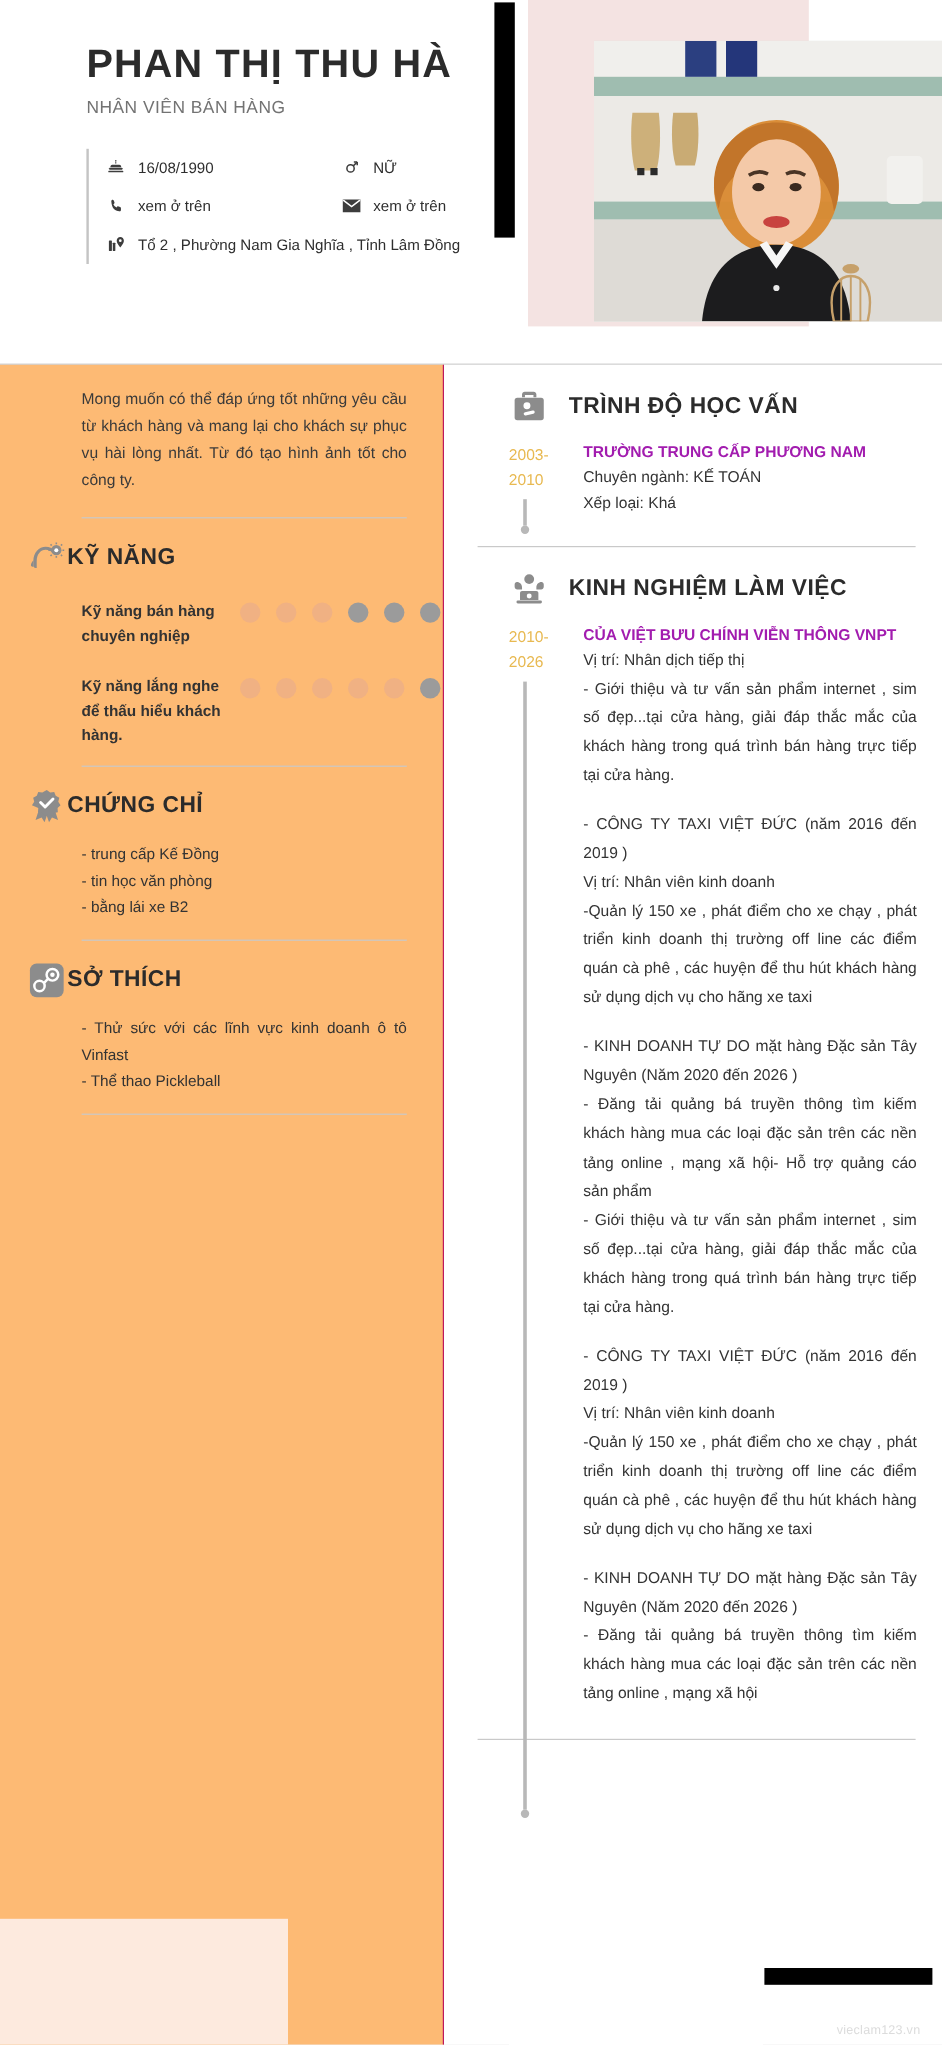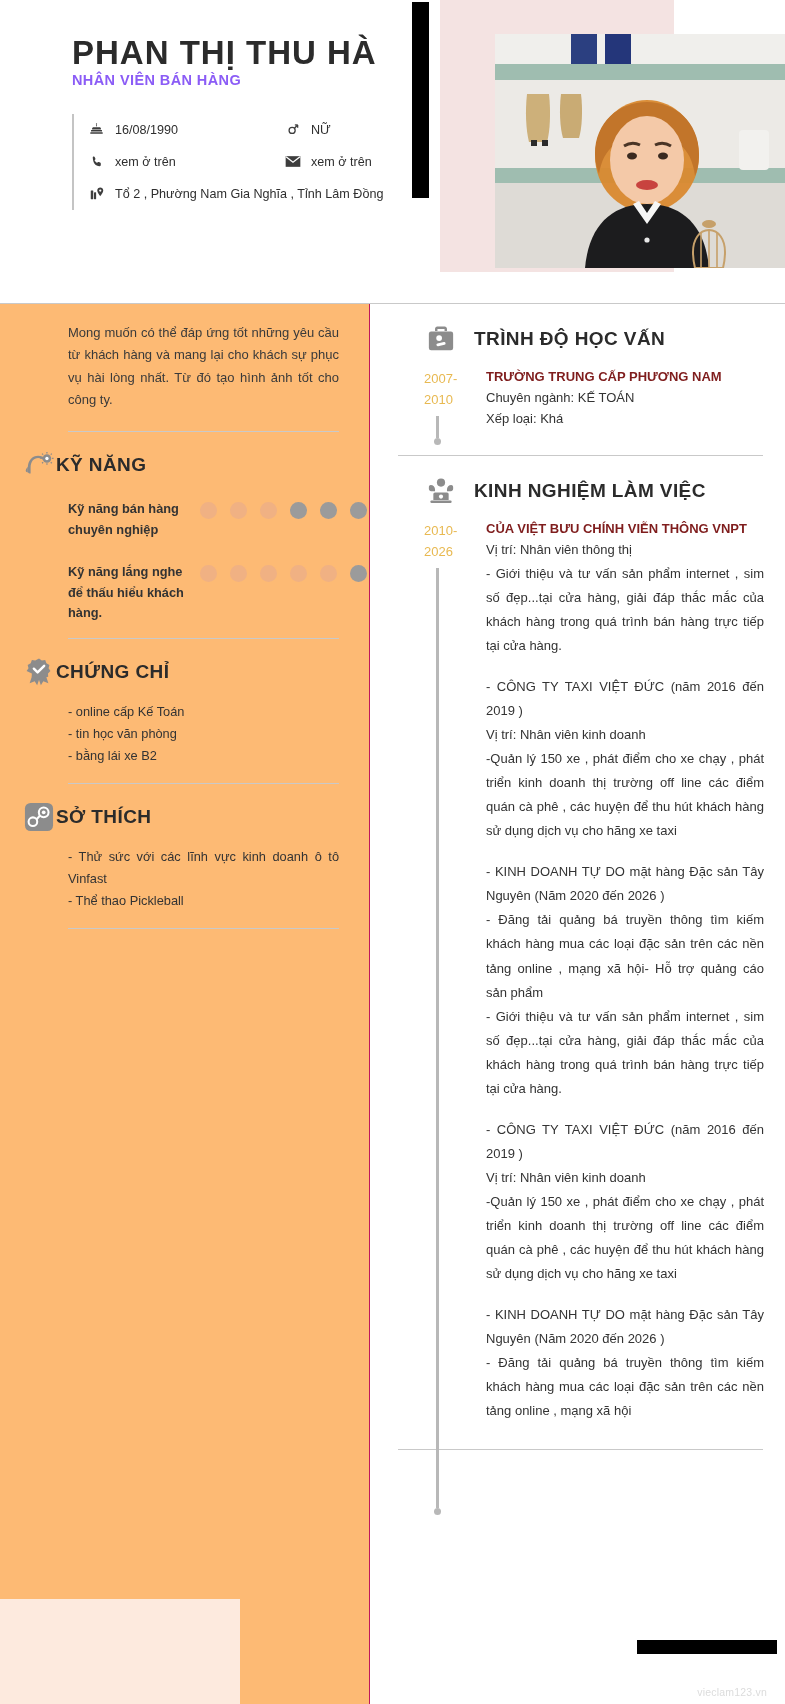--- a/index.html
+++ b/index.html
@@ -30,25 +30,25 @@
     padding: 34px 0 0 72px;
   }
   .name {
     font-size: 33px;
     font-weight: 700;
     letter-spacing: 1.0px;
     color: #2b2b2b;
     line-height: 1.15;
   }
   .job-title {
-    margin-top: 0;
+    margin-top: 10px;
     font-size: 14.5px;
-    font-weight: 700;
+    font-weight: 400;
     letter-spacing: 0.4px;
-    color: #8b5cf6;
+    color: #737373;
   }
   .contact-block {
     margin-top: 26px;
     padding-left: 14px;
     border-left: 2px solid #c4c4c4;
   }
   .c-row {
     display: flex;
     align-items: center;
     height: 32px;
@@ -214,21 +214,21 @@
     position: absolute;
     left: -2px; bottom: -7px;
     width: 7px; height: 7px;
     border-radius: 50%;
     background: #b8b8b8;
   }
   .entry-body { flex: 1; padding-right: 4px; }
   .e-org {
     font-size: 13px;
     font-weight: 700;
-    color: #7f1d1d;
+    color: #a21caf;
     line-height: 1.45;
   }
   .e-line {
     font-size: 13px;
     color: #333;
     line-height: 1.62;
   }
   .e-para {
     font-size: 13px;
     color: #333;
@@ -429,21 +429,21 @@
           <span class="sec-ico">
             <svg width="30" height="30" viewBox="0 0 32 32" fill="currentColor">
               <path d="M9 19l-3 9 5.4-2.2L14 30l3.2-9z"></path>
               <path d="M23 19l3 9-5.4-2.2L18 30l-3.2-9z"></path>
               <path d="M16 1.5l3 2.1 3.6-.4 1.3 3.4 3.2 1.8-.9 3.5 2 3.1-2.6 2.5.2 3.6-3.6.7-2.1 3-3.1-1.5-3.1 1.5-2.1-3-3.6-.7.2-3.6L2.8 15l2-3.1L3.9 8.4l3.2-1.8 1.3-3.4L12 3.6z"></path>
               <path d="M10.5 12.5l4 4 7-7" stroke="#ffffff" stroke-width="2.6" fill="none" stroke-linecap="round" stroke-linejoin="round"></path>
             </svg>
           </span>
           <span class="sec-title">CHỨNG CHỈ</span>
         </div>
-        <div class="plain-list" style="white-space:pre-line">- online cấp Kế Toán
+        <div class="plain-list" style="white-space:pre-line">- trung cấp Kế Đồng
 - tin học văn phòng
 - bằng lái xe B2</div>
       </div>
       <div class="hr"></div>
 
       <div class="lsec">
         <div class="sec-head">
           <span class="sec-ico">
             <svg width="30" height="30" viewBox="0 0 32 32" fill="currentColor">
               <rect x="1" y="1" width="30" height="30" rx="6"></rect>
@@ -472,21 +472,21 @@
               <rect x="3" y="7" width="26" height="20" rx="2.4"></rect>
               <circle cx="14" cy="14" r="3.1" fill="#ffffff"></circle>
               <rect x="11" y="19" width="10" height="3" rx="1.5" fill="#ffffff" transform="rotate(-12 16 20.5)"></rect>
             </svg>
           </span>
           <span class="sec-title">TRÌNH ĐỘ HỌC VẤN</span>
         </div>
 
         <div class="entry">
           <div class="entry-date">
-            <span>2007-2010</span>
+            <span>2003-2010</span>
             <span class="tline" style="height:22px"></span>
           </div>
           <div class="entry-body">
             <div class="e-org">TRƯỜNG TRUNG CẤP PHƯƠNG NAM</div>
             <div class="e-line">Chuyên ngành: KẾ TOÁN</div>
             <div class="e-line">Xếp loại:  Khá</div>
           </div>
         </div>
         <div style="height:26px"></div>
       </div>
@@ -507,21 +507,21 @@
           <span class="sec-title">KINH NGHIỆM LÀM VIỆC</span>
         </div>
 
         <div class="entry">
           <div class="entry-date">
             <span>2010-2026</span>
             <span class="tline" style="height:940px"></span>
           </div>
           <div class="entry-body">
             <div class="e-org">CỦA VIỆT BƯU CHÍNH VIỄN THÔNG VNPT</div>
-            <div class="e-line">Vị trí: Nhân viên thông thị</div>
+            <div class="e-line">Vị trí: Nhân dịch tiếp thị</div>
             <div id="exp-blocks">
                 <div class="e-para">- Giới thiệu và tư vấn sản phẩm internet , sim số đẹp...tại cửa hàng, giải đáp thắc mắc của khách hàng trong quá trình bán hàng trực tiếp tại cửa hàng.</div>
                 <div class="e-gap"></div>
                 <div class="e-para">- CÔNG TY TAXI VIỆT ĐỨC (năm 2016 đến 2019 )
 Vị trí: Nhân viên kinh doanh
 -Quản lý 150 xe , phát điểm cho xe chạy , phát triển kinh doanh thị trường off line các điểm quán cà phê  , các huyện để thu hút khách hàng sử dụng dịch vụ cho hãng xe taxi</div>
                 <div class="e-gap"></div>
                 <div class="e-para">- KINH DOANH TỰ DO mặt hàng Đặc sản Tây Nguyên  (Năm 2020 đến 2026 )
 - Đăng tải quảng bá truyền thông tìm kiếm khách hàng mua các loại đặc sản trên các nền tảng online , mạng xã hội- Hỗ trợ quảng cáo sản phẩm
 - Giới thiệu và tư vấn sản phẩm internet , sim số đẹp...tại cửa hàng, giải đáp thắc mắc của khách hàng trong quá trình bán hàng trực tiếp tại cửa hàng.</div>

